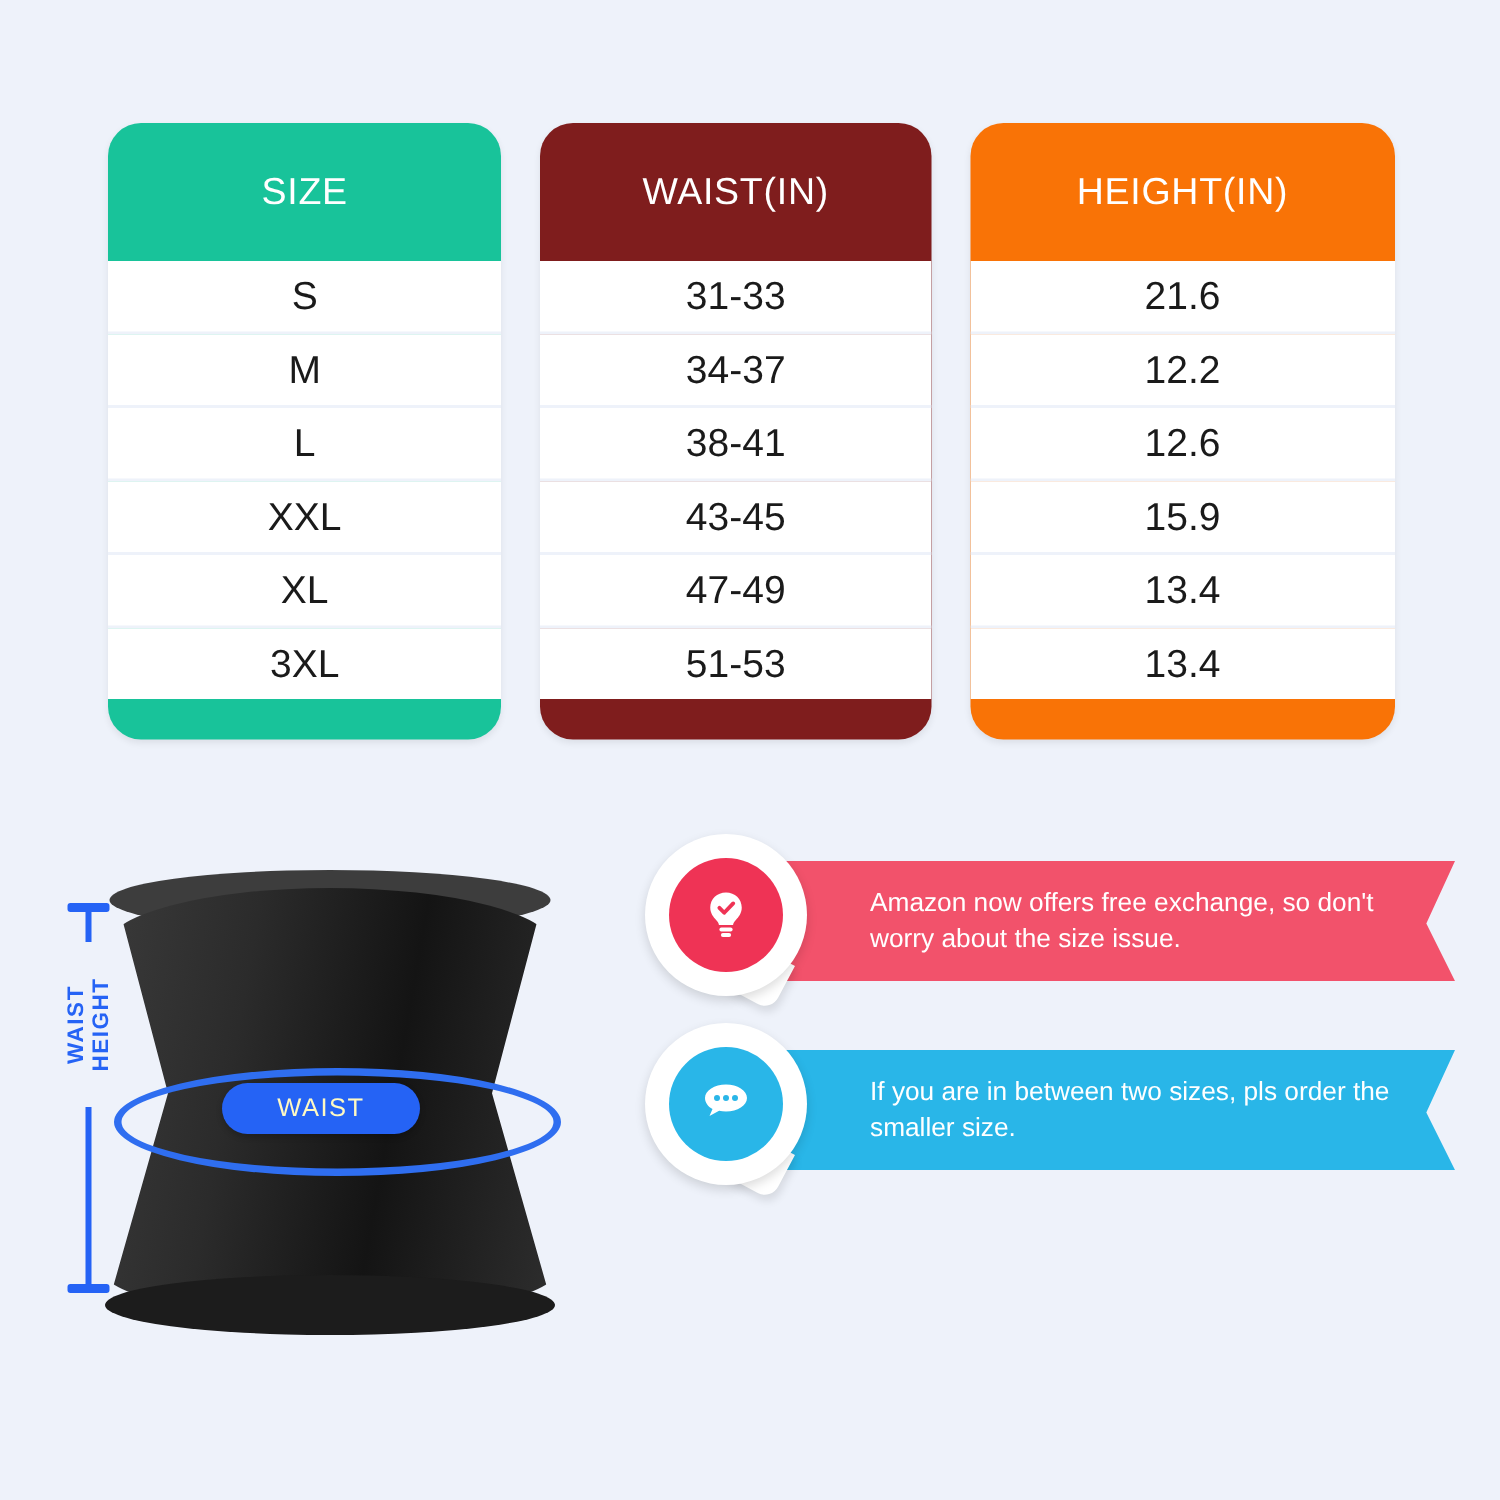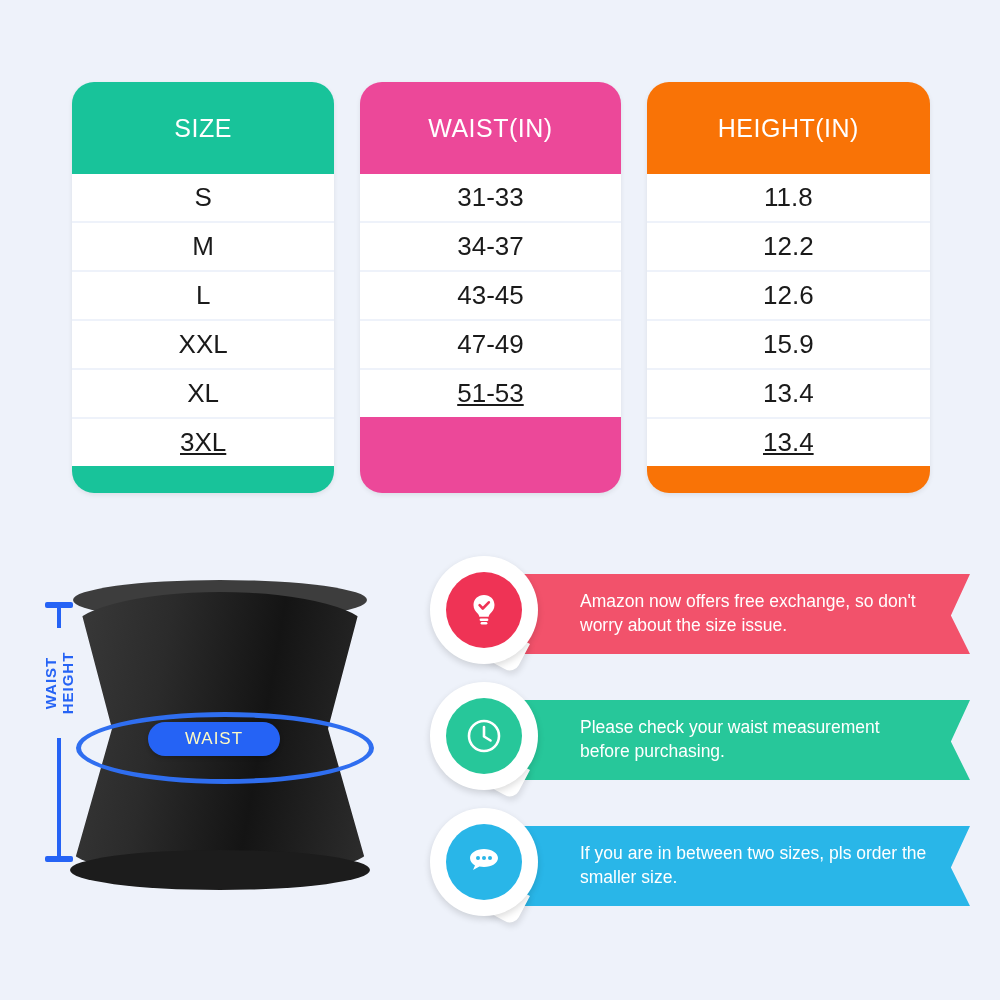--- a/index.html
+++ b/index.html
@@ -23,21 +23,21 @@
     width: 858px;
     display: flex;
     gap: 26px;
   }
   .col {
     border-radius: 22px;
     overflow: hidden;
     box-shadow: 0 2px 5px rgba(0,0,0,0.08);
   }
   .col-size   { width: 274px; background: #18c39a; }
-  .col-waist  { width: 272px; background: #ec4899; }
+  .col-waist  { width: 272px; background: #7f1d1d; }
   .col-height { width: 296px; background: #f97306; }
 
   .col-head {
     height: 92px;
     display: flex;
     align-items: center;
     justify-content: center;
     color: #ffffff;
     font-size: 25px;
     letter-spacing: 0.5px;
@@ -48,21 +48,21 @@
   .cell {
     height: 47px;
     background: #ffffff;
     display: flex;
     align-items: center;
     justify-content: center;
     font-size: 26px;
     color: #1a1a1a;
     border-bottom: 2px solid #eef2fa;
   }
-  .cell:last-child { border-bottom: none; text-decoration: underline; }
+  .cell:last-child { border-bottom: none; }
 
   
   .product-area {
     position: absolute;
     left: 20px;
     top: 560px;
     width: 400px;
     height: 420px;
   }
   .height-ruler {
@@ -272,30 +272,31 @@
       <div class="cell">XL</div>
       <div class="cell">3XL</div>
     </div>
   </div>
 
   <div class="col col-waist">
     <div class="col-head">WAIST(IN)</div>
     <div class="col-body">
       <div class="cell">31-33</div>
       <div class="cell">34-37</div>
+      <div class="cell">38-41</div>
       <div class="cell">43-45</div>
       <div class="cell">47-49</div>
       <div class="cell">51-53</div>
     </div>
   </div>
 
   <div class="col col-height">
     <div class="col-head">HEIGHT(IN)</div>
     <div class="col-body">
-      <div class="cell">11.8</div>
+      <div class="cell">21.6</div>
       <div class="cell">12.2</div>
       <div class="cell">12.6</div>
       <div class="cell">15.9</div>
       <div class="cell">13.4</div>
       <div class="cell">13.4</div>
     </div>
   </div>
 
 </div>
 
@@ -332,36 +333,20 @@
         <svg width="40" height="40" viewBox="0 0 40 40" aria-hidden="true">
           <path d="M20 5c-6 0-10.5 4.3-10.5 10 0 4 2.2 6.4 3.9 8.3 1.1 1.2 1.8 2.2 1.9 3.4h9.4c.1-1.2.8-2.2 1.9-3.4 1.7-1.9 3.9-4.3 3.9-8.3C30.5 9.3 26 5 20 5z" fill="#ffffff"></path>
           <rect x="15.6" y="28.4" width="8.8" height="2.6" rx="1.3" fill="#ffffff"></rect>
           <rect x="16.6" y="32" width="6.8" height="2.6" rx="1.3" fill="#ffffff"></rect>
           <path d="M15.6 15.2l3.2 3.3 6-6.2" stroke="#ef3355" stroke-width="2.6" fill="none" stroke-linecap="round" stroke-linejoin="round"></path>
         </svg>
       </div>
     </div>
   </div>
 
-  <div class="note note-2">
-    <div class="banner">
-      <div class="banner-shape"></div>
-      <div class="banner-text">Please check your waist measurement before purchasing.</div>
-    </div>
-    <div class="icon-bubble">
-      <div class="bubble-tail"></div>
-      <div class="bubble-white"></div>
-      <div class="bubble-inner">
-        <svg width="42" height="42" viewBox="0 0 42 42" aria-hidden="true">
-          <circle cx="21" cy="21" r="15" fill="none" stroke="#ffffff" stroke-width="2.6"></circle>
-          <path d="M21 12v9.5l6.5 4" stroke="#ffffff" stroke-width="2.6" fill="none" stroke-linecap="round" stroke-linejoin="round"></path>
-        </svg>
-      </div>
-    </div>
-  </div>
 
   <div class="note note-3">
     <div class="banner">
       <div class="banner-shape"></div>
       <div class="banner-text">If you are in between two sizes, pls order the smaller size.</div>
     </div>
     <div class="icon-bubble">
       <div class="bubble-tail"></div>
       <div class="bubble-white"></div>
       <div class="bubble-inner">

